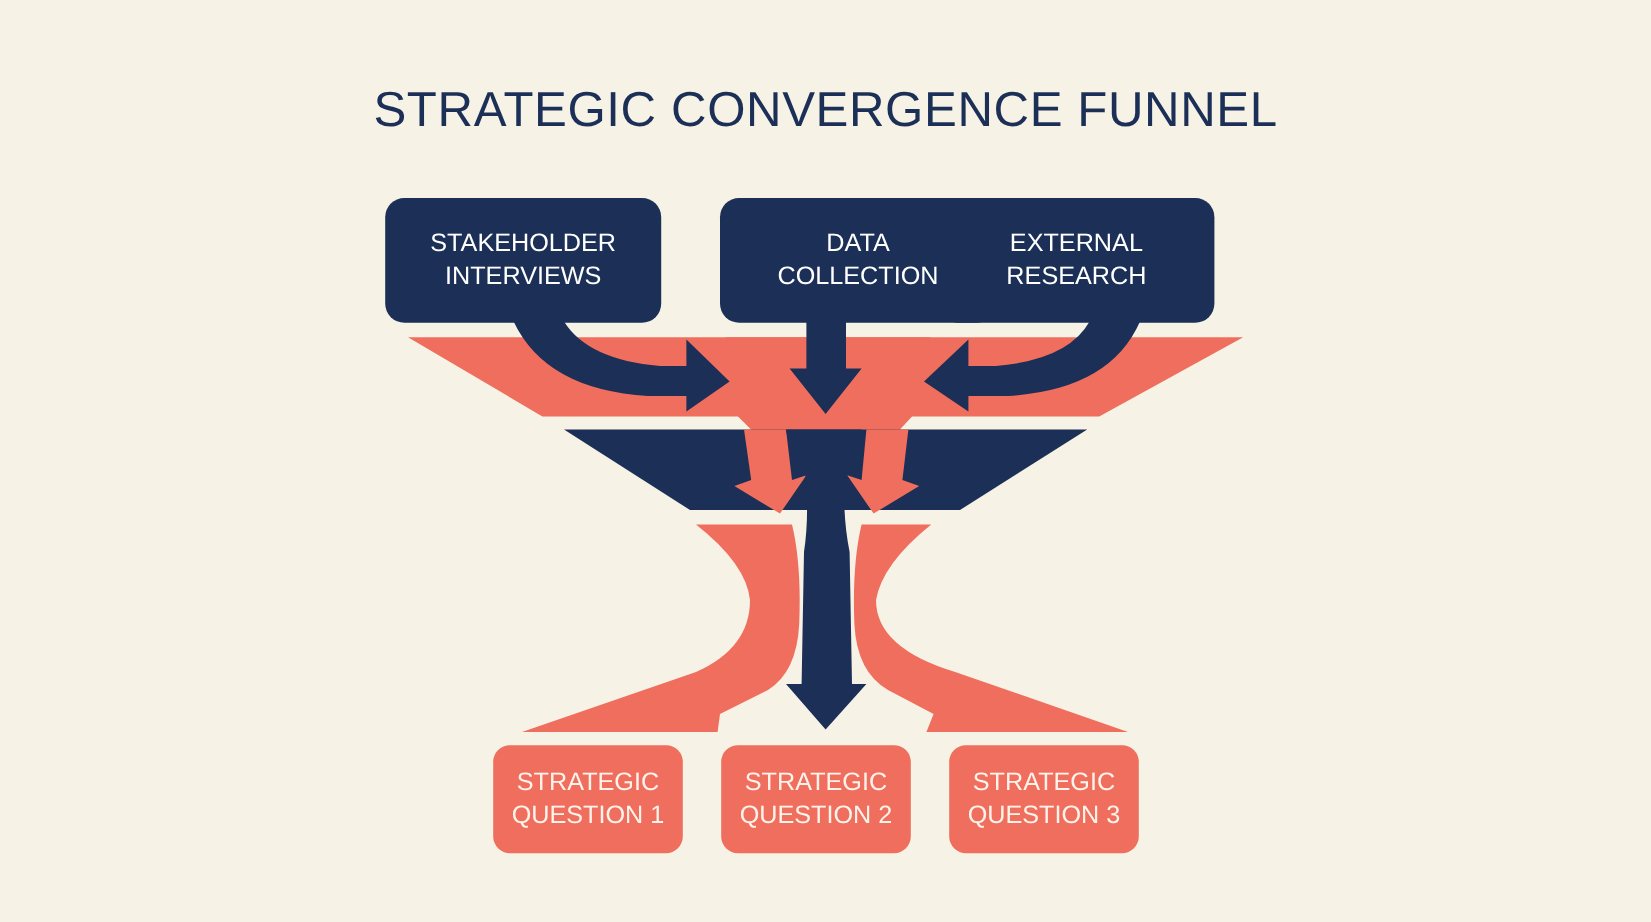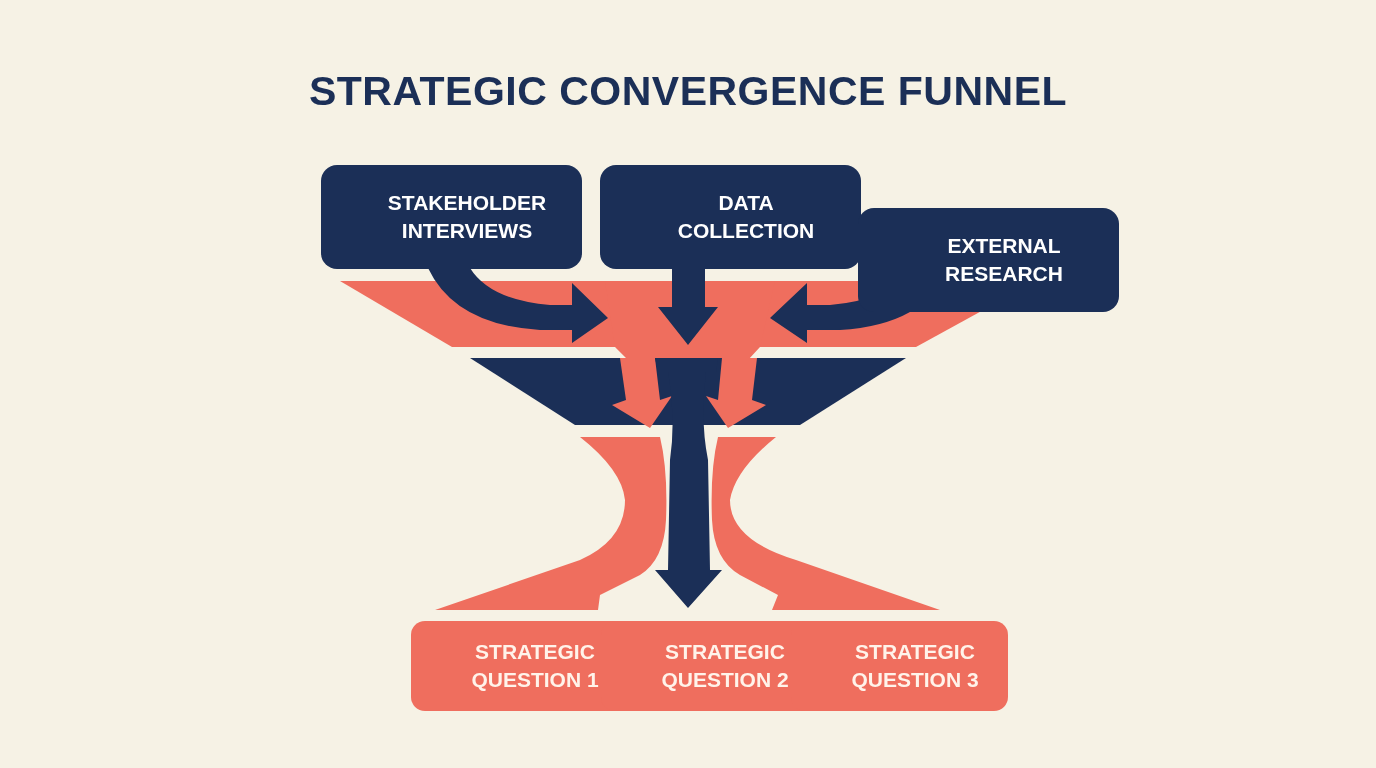--- a/index.html
+++ b/index.html
@@ -4,30 +4,30 @@
 <style>
   html, body { margin: 0; padding: 0; }
   body {
     width: 1376px; height: 768px; overflow: hidden;
     background: #f6f2e5;
     font-family: "Liberation Sans", "DejaVu Sans", sans-serif;
     position: relative;
   }
   .title {
     position: absolute; left: 0; top: 68px; width: 1376px;
-    text-align: center; font-size: 41px; font-weight: 700;
+    text-align: center; font-size: 41px; font-weight: 400;
     color: #1b2f57; letter-spacing: 0.5px;
   }
   .box {
     position: absolute; display: flex; align-items: center; justify-content: center;
-    text-align: center; font-weight: 700; line-height: 28px;
-    color: #ffffff; border-radius: 16px; white-space: pre-line; padding-left: 31px;
+    text-align: center; font-weight: 400; line-height: 28px;
+    color: #ffffff; border-radius: 16px; white-space: pre-line;
   }
   .src { background: #1b2f57; top: 165px; height: 104px; width: 230px; font-size: 21px; }
-  .q { background: #ef6e5e; top: 621px; height: 90px; width: 186px; font-size: 21px; color: #fff3ea; border-radius: 14px; }
+  .q { background: #ef6e5e; top: 621px; height: 90px; width: 158px; font-size: 21px; color: #fff3ea; border-radius: 14px; }
   svg.funnel { position: absolute; left: 0; top: 0; }
 </style>
 </head>
 <body>
 
 <div class="title">STRATEGIC CONVERGENCE FUNNEL</div>
 
 <svg class="funnel" width="1376" height="768" viewBox="0 0 1376 768">
 
   <polygon points="340,281 1036,281 916,347 452,347" fill="#ef6e5e"></polygon>
@@ -52,21 +52,21 @@
 
   <path d="M950,268 L908,268 Q890,300 830,305 L807,305 L807,283 L770,318 L807,343 L807,330 L840,330 Q925,325 950,268 Z" fill="#1b2f57"></path>
 
   <path d="M655,358 L718,358 L716,372 L706,372 Q700,420 708,460 L710,570 L722,570 L688,608 L655,570 L668,570 L670,460 Q676,420 668,372 L658,372 Z" fill="#1b2f57"></path>
 </svg>
 
 <div class="box src" style="left:321px;">STAKEHOLDER
 INTERVIEWS</div>
 <div class="box src" style="left:600px;">DATA
 COLLECTION</div>
-<div class="box src" style="left:858px;margin-top:43px;">EXTERNAL
+<div class="box src" style="left:782px;">EXTERNAL
 RESEARCH</div>
 
 <div class="box q" style="left:411px;">STRATEGIC
 QUESTION 1</div>
 <div class="box q" style="left:601px;">STRATEGIC
 QUESTION 2</div>
 <div class="box q" style="left:791px;">STRATEGIC
 QUESTION 3</div>
 
 </body></html>

